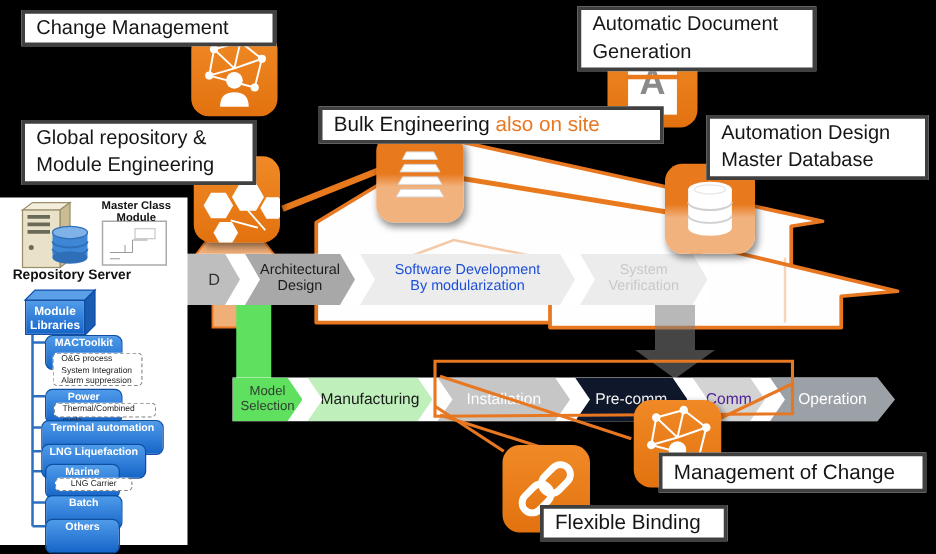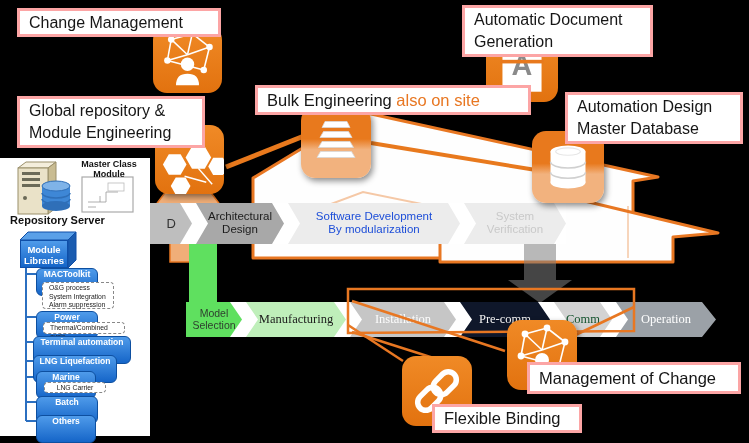--- a/index.html
+++ b/index.html
@@ -9,31 +9,31 @@
   svg.under{z-index:1;}
   .band-bg{position:absolute;background:#fff;z-index:2;}
   .chev{position:absolute;z-index:2;top:203px;height:41px;
         clip-path:polygon(0 0,calc(100% - 12px) 0,100% 50%,calc(100% - 12px) 100%,0 100%,12px 50%);}
   .chev.flat-left{clip-path:polygon(0 0,calc(100% - 12px) 0,100% 50%,calc(100% - 12px) 100%,0 100%);}
   .chev .l1,.chev .l2{display:block;text-align:center;font-size:11.5px;line-height:13px;}
   .chev .pad{padding-top:7px;display:block;}
   .bchev{position:absolute;z-index:2;top:302px;height:35px;
         clip-path:polygon(0 0,calc(100% - 12px) 0,100% 50%,calc(100% - 12px) 100%,0 100%,12px 50%);}
   .bchev.flat-left{clip-path:polygon(0 0,calc(100% - 12px) 0,100% 50%,calc(100% - 12px) 100%,0 100%);}
-  .bchev .one{display:block;text-align:center;font-size:12.5px;line-height:35px;white-space:nowrap;font-family:Liberation Serif, serif;}
+  .bchev .one{display:block;text-align:center;font-size:12.5px;line-height:35px;white-space:nowrap;}
   .greenbar{position:absolute;left:189px;top:244px;width:28px;height:60px;background:#5FE05F;z-index:2;}
   .panel{position:absolute;left:0;top:158px;width:150px;height:278px;background:#fff;z-index:3;}
   svg.panelart{z-index:4;}
   svg.over{z-index:5;}
   .icon{position:absolute;z-index:6;border-radius:14px;
         background:linear-gradient(180deg,#F08A26 0%,#E2720F 100%);
         box-shadow:2px 3px 6px rgba(0,0,0,.45);}
   .icon.fade{background:linear-gradient(180deg,#E8791D 0%,#E8791D 45%,#F2B27E 60%,#F2B27E 100%);}
   .icon svg{position:absolute;left:0;top:0;}
-  .lbl{position:absolute;z-index:7;background:#fff;border:3px solid #fca5a5;color:#161616;
+  .lbl{position:absolute;z-index:7;background:#fff;border:3px solid #404040;color:#161616;
        font-size:16px;line-height:21px;padding:1px 9px;white-space:nowrap;}
   .ptxt{position:absolute;z-index:5;color:#111;}
   .libroot{position:absolute;left:20px;top:240px;width:48px;height:28px;z-index:5;
            background:linear-gradient(180deg,#4F9BEA,#1565C8);border:1px solid #0F4FA8;
            color:#fff;font-weight:bold;font-size:9.5px;line-height:11px;text-align:center;padding-top:3px;box-sizing:border-box;}
   .libitem{position:absolute;z-index:5;height:28px;border-radius:6px;box-sizing:border-box;
            background:linear-gradient(180deg,#4F9BEA,#1565C8);border:1px solid #0D4FA0;
            color:#fff;font-weight:bold;font-size:8.5px;line-height:11px;text-align:center;white-space:nowrap;}
   .dashbox{position:absolute;z-index:5;background:#fff;border:1px dashed #888;border-radius:4px;
            color:#222;font-size:6.8px;line-height:8.6px;padding:1px 0 1px 6px;box-sizing:border-box;}
@@ -106,21 +106,21 @@
   </div>
 
   <div class="bchev" style="left:350px;width:106px;background:#C6C6C6;color:#FCFCFC">
     <span class="one">Installation</span>
   </div>
 
   <div class="bchev" style="left:460px;width:90px;background:#0f172a;color:#F2F2F2">
     <span class="one">Pre-comm</span>
   </div>
 
-  <div class="bchev" style="left:554px;width:58px;background:#D3D3D3;color:#14532d">
+  <div class="bchev" style="left:554px;width:58px;background:#D3D3D3;color:#4c1d95">
     <span class="one">Comm</span>
   </div>
 
   <div class="bchev" style="left:616px;width:100px;background:#9BA1A7;color:#fff;
        clip-path:polygon(0 0,calc(100% - 14px) 0,100% 50%,calc(100% - 14px) 100%,0 100%,12px 50%)">
     <span class="one">Operation</span>
   </div>
 
   <div class="panel"></div>
 

